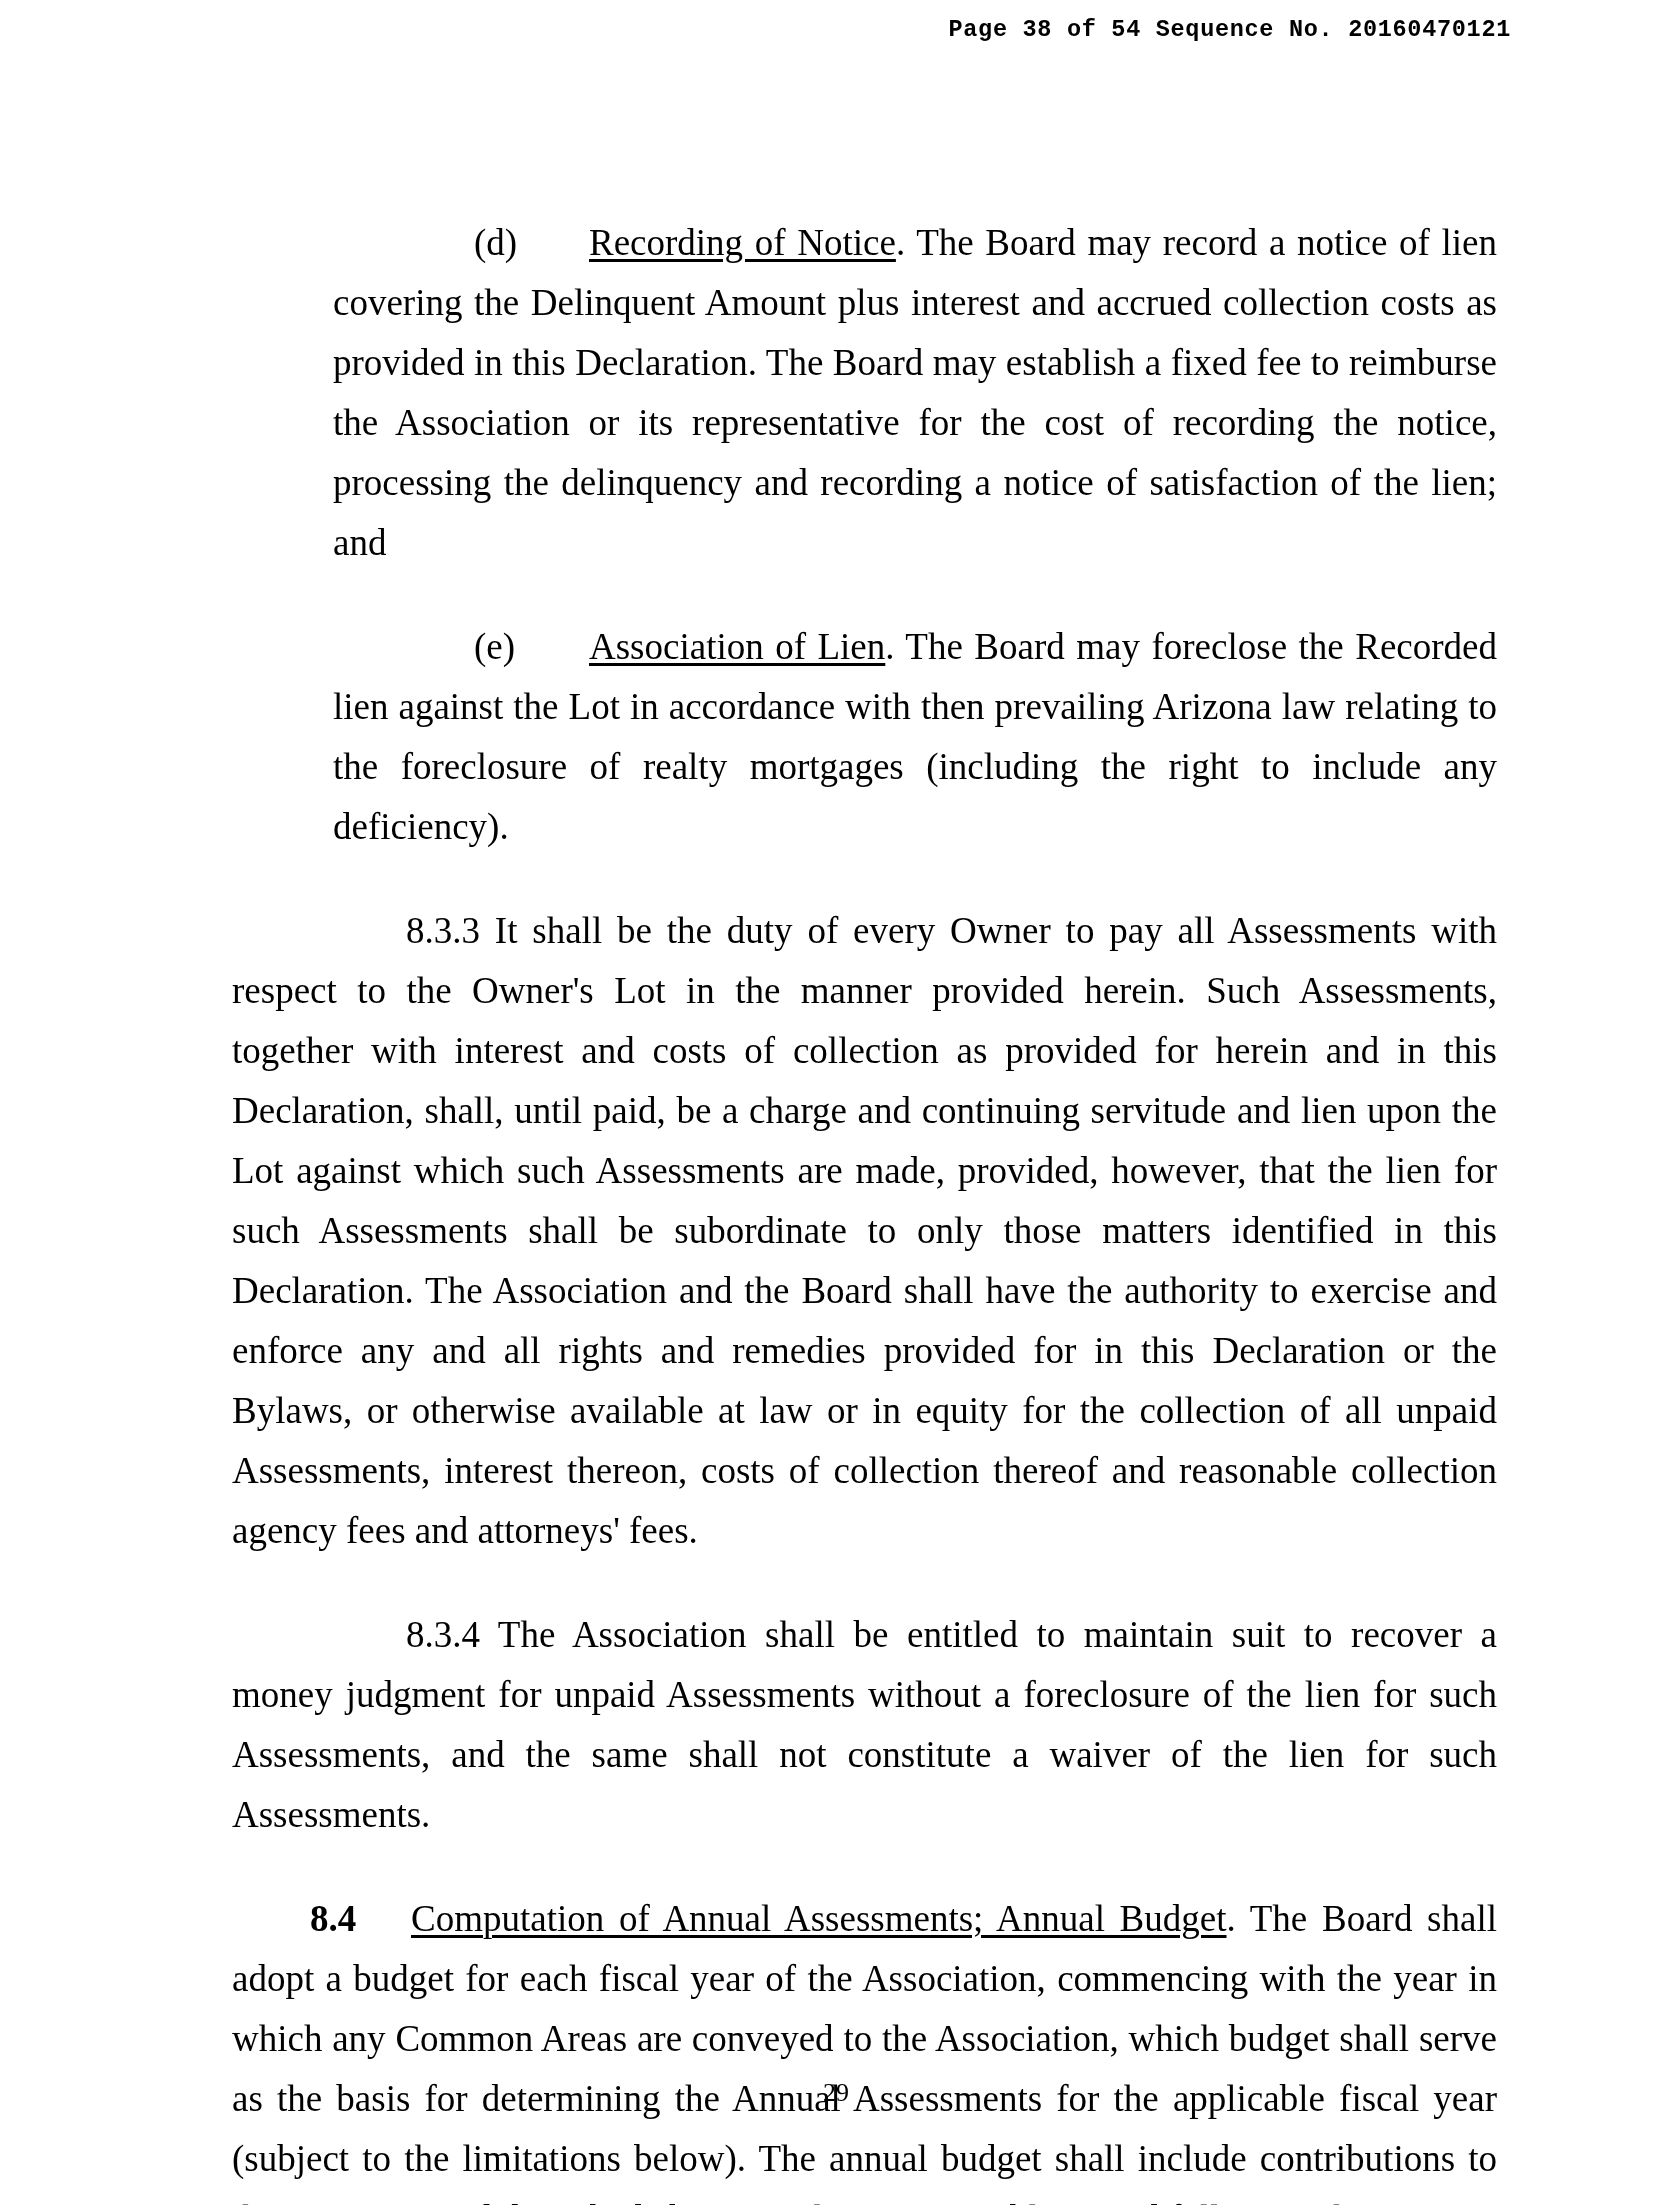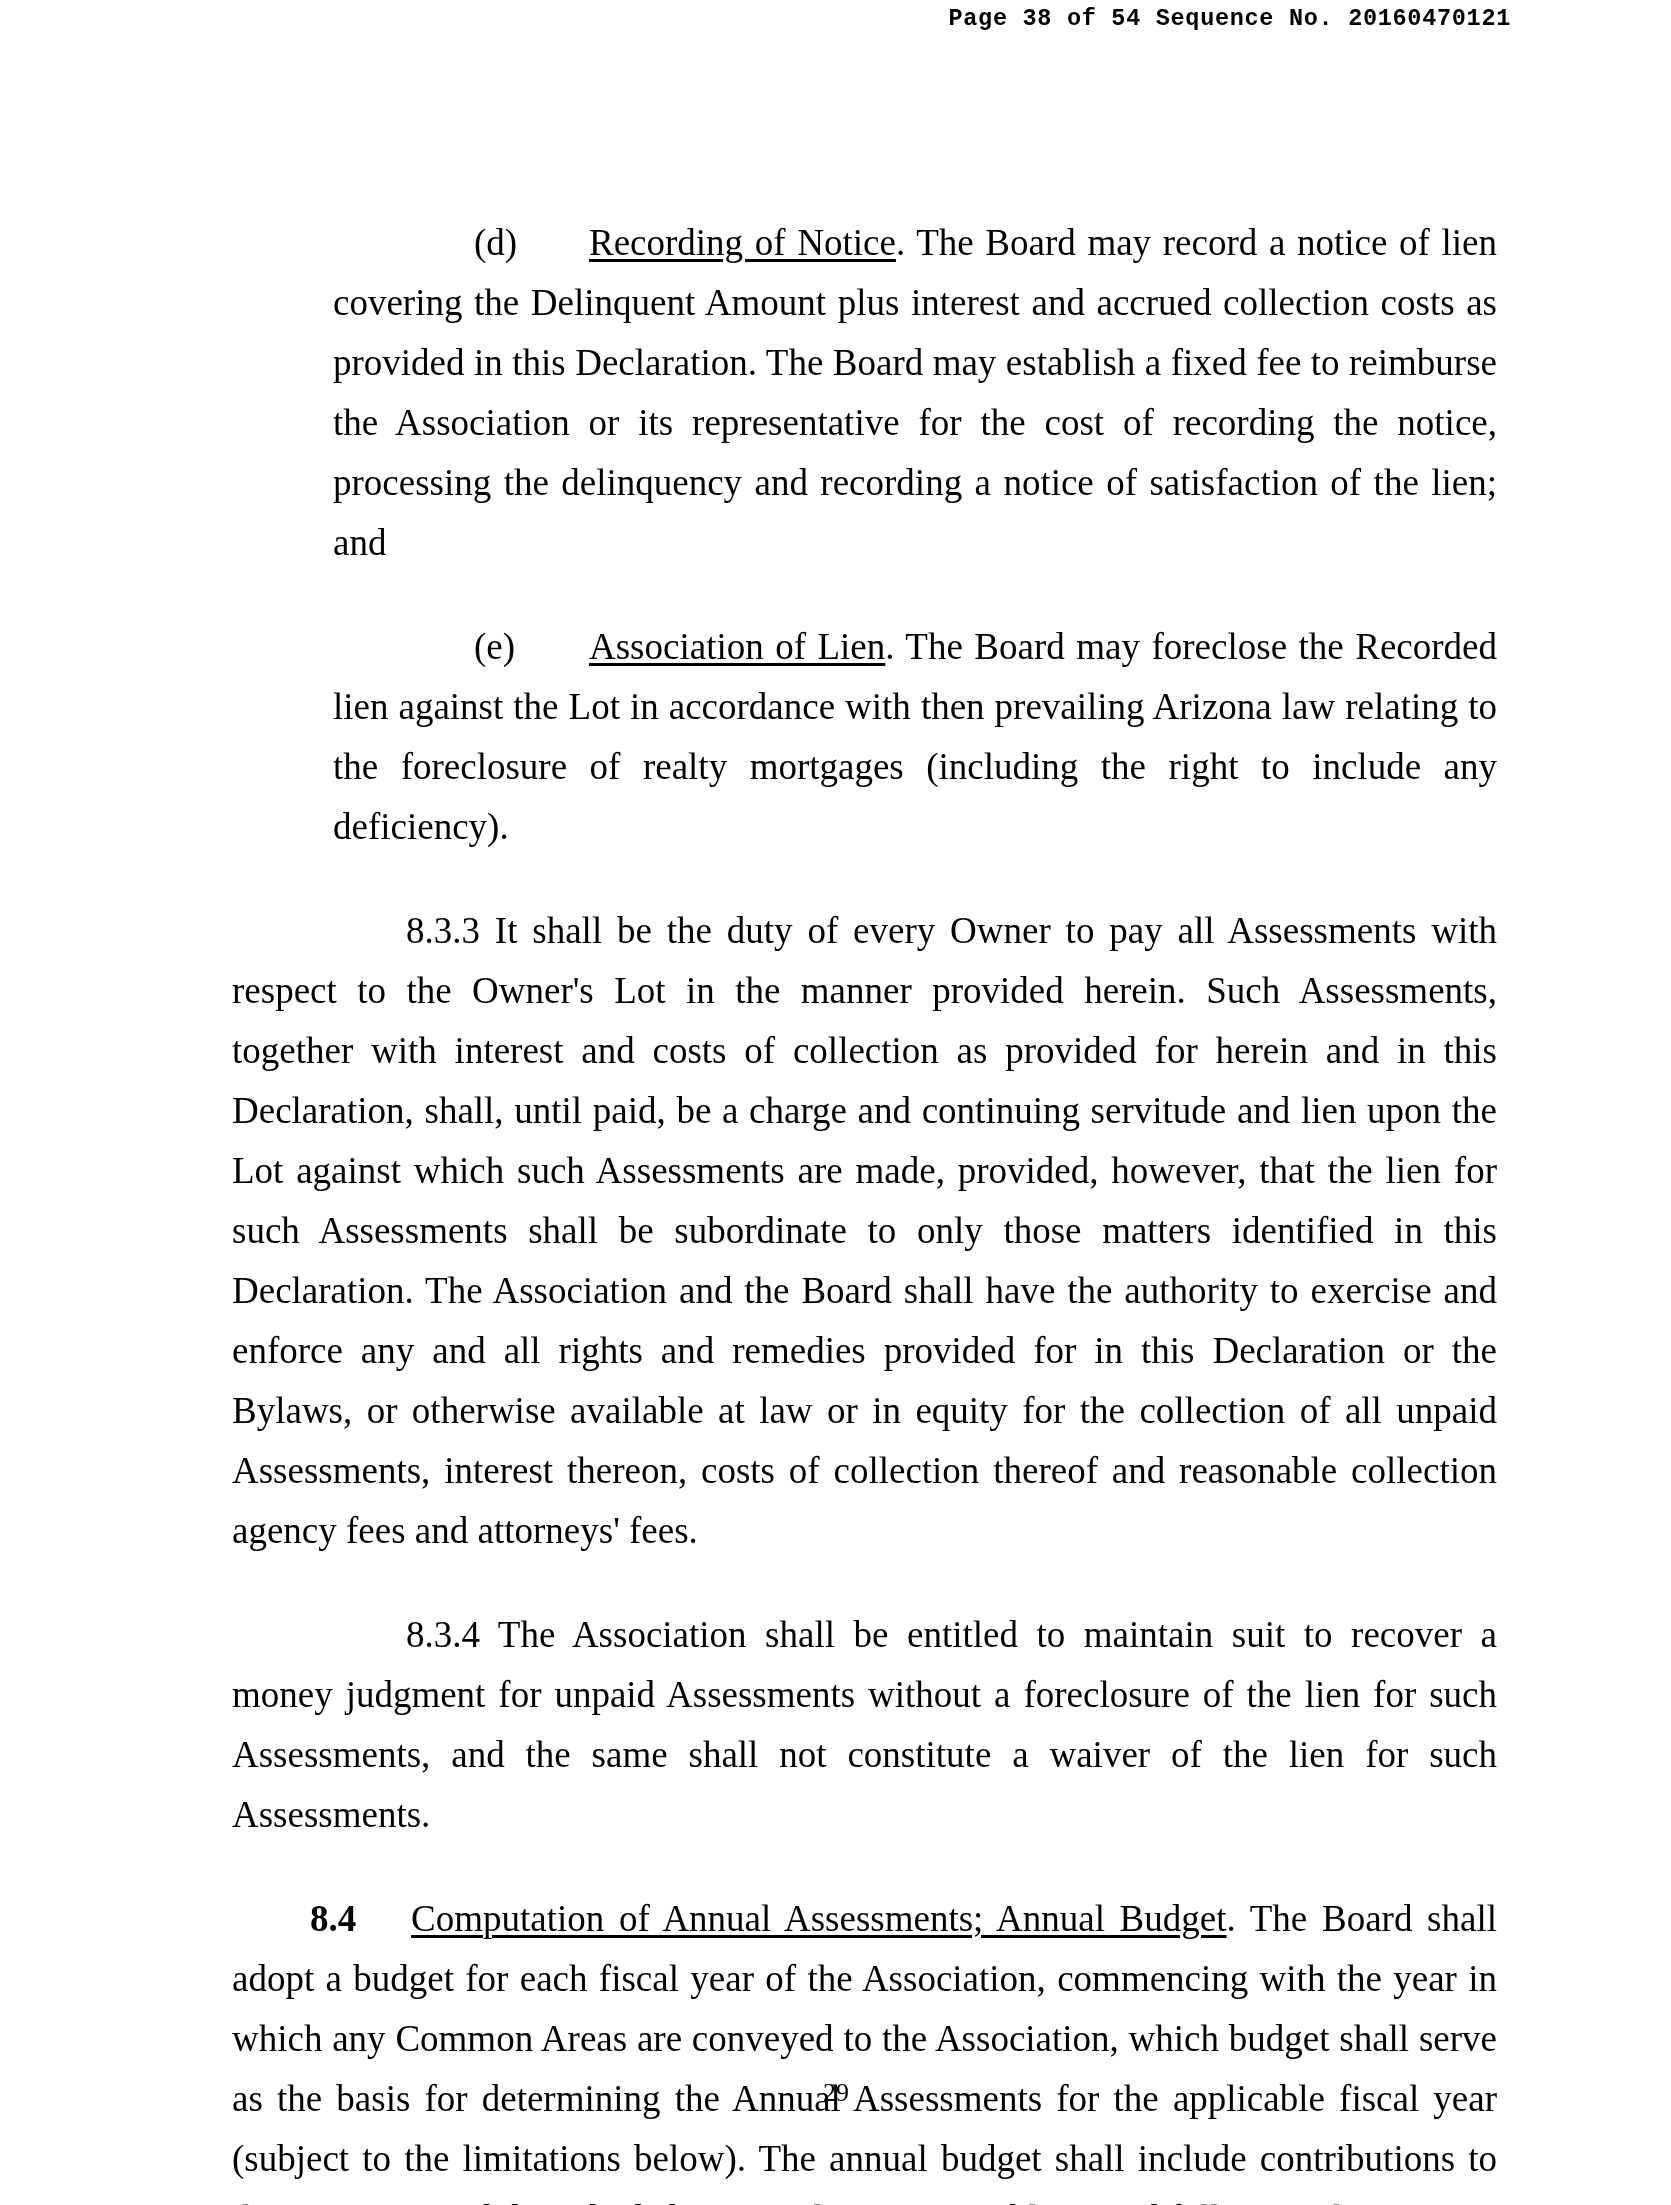--- a/index.html
+++ b/index.html
@@ -1,18 +1,18 @@
 <!DOCTYPE html>
 <html style="font-size:10.5px"><head>
 <meta charset="utf-8">
 <style>
   html, body { margin: 0; padding: 0; background: #ffffff; }
   body { width: 1672px; height: 2205px; position: relative; overflow: hidden; color: #000; }
   .header {
-    position: absolute; top: 5px; right: 161px;
+    position: absolute; top: 16px; right: 161px;
     font-family: "Liberation Mono", "DejaVu Sans Mono", monospace;
     font-size: 23.5px; font-weight: bold; letter-spacing: 0.7px; white-space: nowrap;
   }
   .page {
     position: absolute; left: 200px; width: 1265px; top: 213px;
     font-family: "Liberation Serif", "DejaVu Serif", serif;
     font-size: 37px; line-height: 60px; text-align: justify; margin-left: 32px;
   }
   .para { margin: 0; }
   .sub { margin-left: 101px; }

